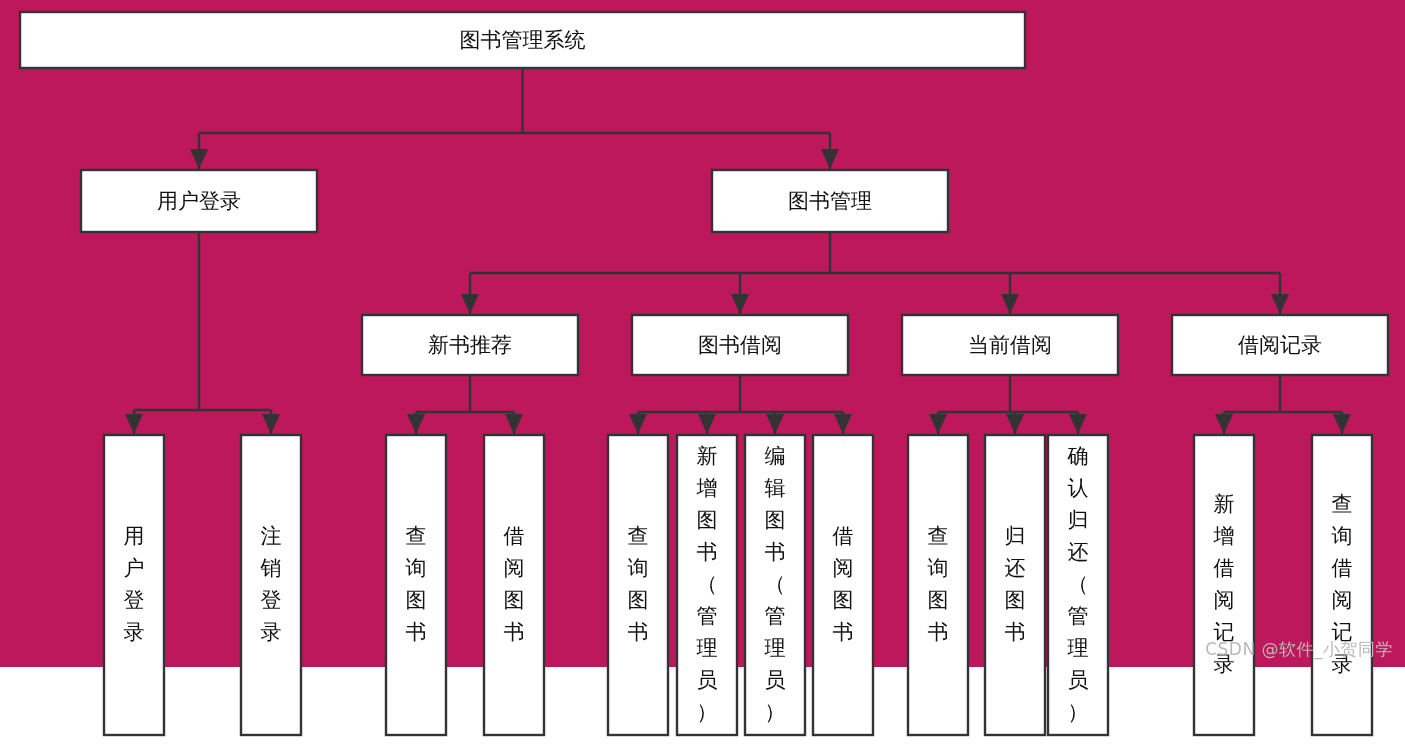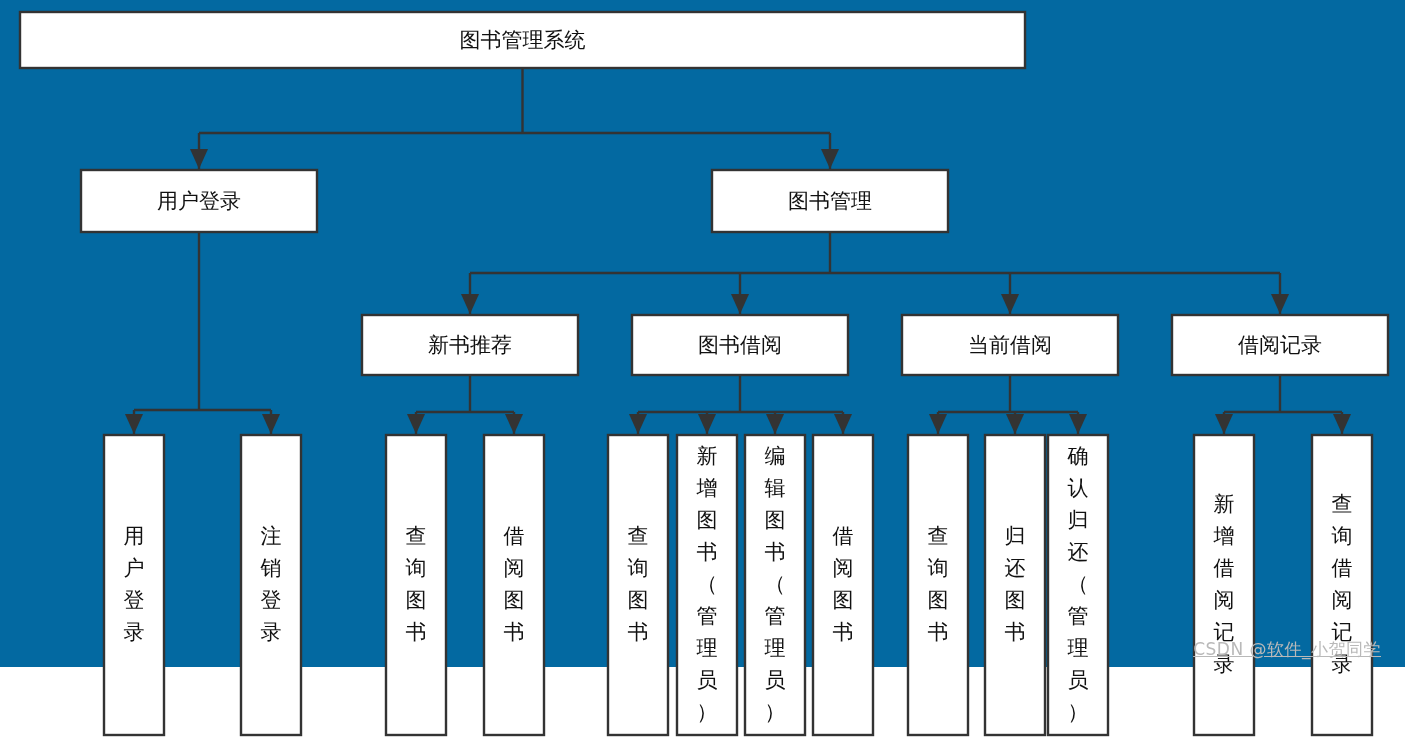--- a/index.html
+++ b/index.html
@@ -10,21 +10,21 @@
   body {
     width: 1405px;
     height: 747px;
     font-family: "DejaVu Sans", "Liberation Sans", sans-serif;
     overflow: hidden;
   }
   #diagram-root {
     position: relative;
     width: 1405px;
     height: 667px;
-    background: #0369a1;
+    background: #be185d;
   }
   svg#flow-svg {
     position: absolute;
     left: 0;
     top: 0;
     width: 1405px;
     height: 747px;
     display: block;
   }
   .node-box {
@@ -49,29 +49,28 @@
     dominant-baseline: middle;
   }
   .label-h {
     font-size: 21px;
   }
   .label-v {
     font-size: 21px;
   }
   .watermark {
     position: absolute;
-    right: 24px;
+    right: 12px;
     bottom: 6px;
     font-family: "DejaVu Sans", "Liberation Sans", sans-serif;
     font-size: 17px;
     color: #b9b9b9;
     white-space: nowrap;
     letter-spacing: 0.5px;
     user-select: none;
-    text-decoration: underline;
   }
 </style>
 </head>
 <body>
 
 <div id="diagram-root">
   <svg id="flow-svg" viewBox="0 0 1405 747">
     <g id="edges-layer">
         <line x1="522.5" y1="68" x2="522.5" y2="133" class="edge-line"></line>
         <line x1="199" y1="133" x2="830" y2="133" class="edge-line"></line>

